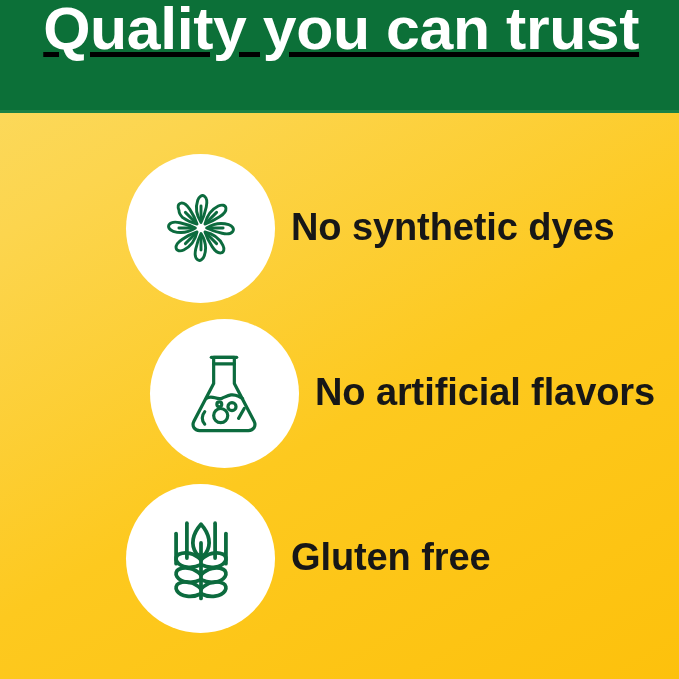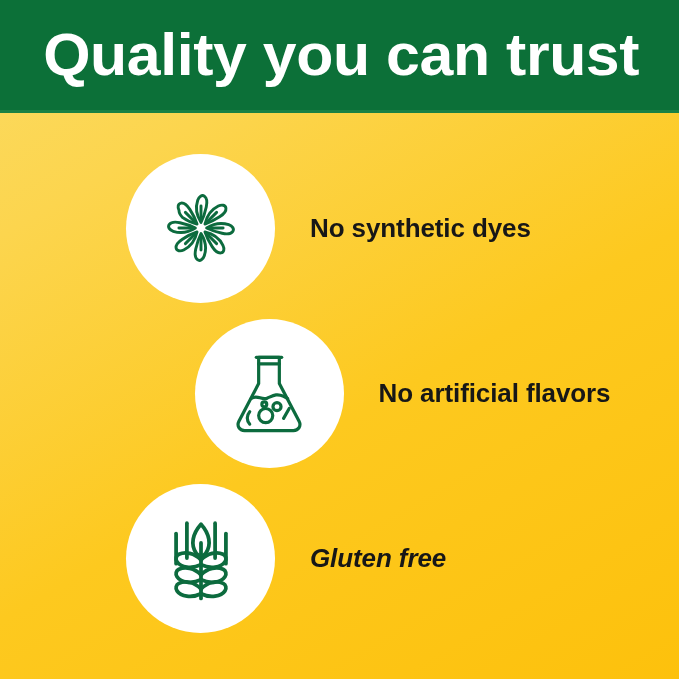--- a/index.html
+++ b/index.html
@@ -26,22 +26,22 @@
   
   #header-banner {
     position: absolute;
     top: 0;
     left: 0;
     width: 679px;
     height: 113px;
     background: #0C7038;
     box-sizing: border-box;
     display: flex;
-    align-items: center;
     border-bottom: 3px solid #1A8144;
+    text-decoration: underline;
   }
   #header-title {
     margin: 0;
     padding: 0 0 0 42px;
     color: #FFFFFF;
     font-family: "Liberation Sans Narrow", "Liberation Sans", sans-serif;
     font-size: 59px;
     font-weight: bold;
     letter-spacing: -0.4px;
     line-height: 1;
@@ -61,45 +61,45 @@
   .feature-row {
     position: absolute;
     left: 0;
     width: 679px;
     height: 166px;
     display: flex;
     align-items: center;
   }
   .feature-row.row-0 { top: 32px; }
   .feature-row.row-1 { top: 197px; justify-content: center; }
-  .feature-row.row-2 { top: 362px; font-style: italic; }
+  .feature-row.row-2 { top: 362px; }
 
   .icon-badge {
     position: relative;
     flex: 0 0 auto;
     margin-left: 126px;
     width: 149px;
     height: 149px;
     border-radius: 50%;
     background: #FFFFFF;
     display: flex;
     align-items: center;
     justify-content: center;
   }
   .icon-badge svg {
     display: block;
     width: 94px;
     height: 94px;
   }
 
   .feature-label {
-    margin-left: 35px;
+    margin-left: 16px;
     color: #171717;
     font-family: "Liberation Sans", sans-serif;
-    font-size: 26px;
+    font-size: 38px;
     font-weight: bold;
     letter-spacing: -0.1px;
     line-height: 1.1;
     white-space: nowrap;
   }
 </style>
 </head>
 <body>
 
 <div id="page">

